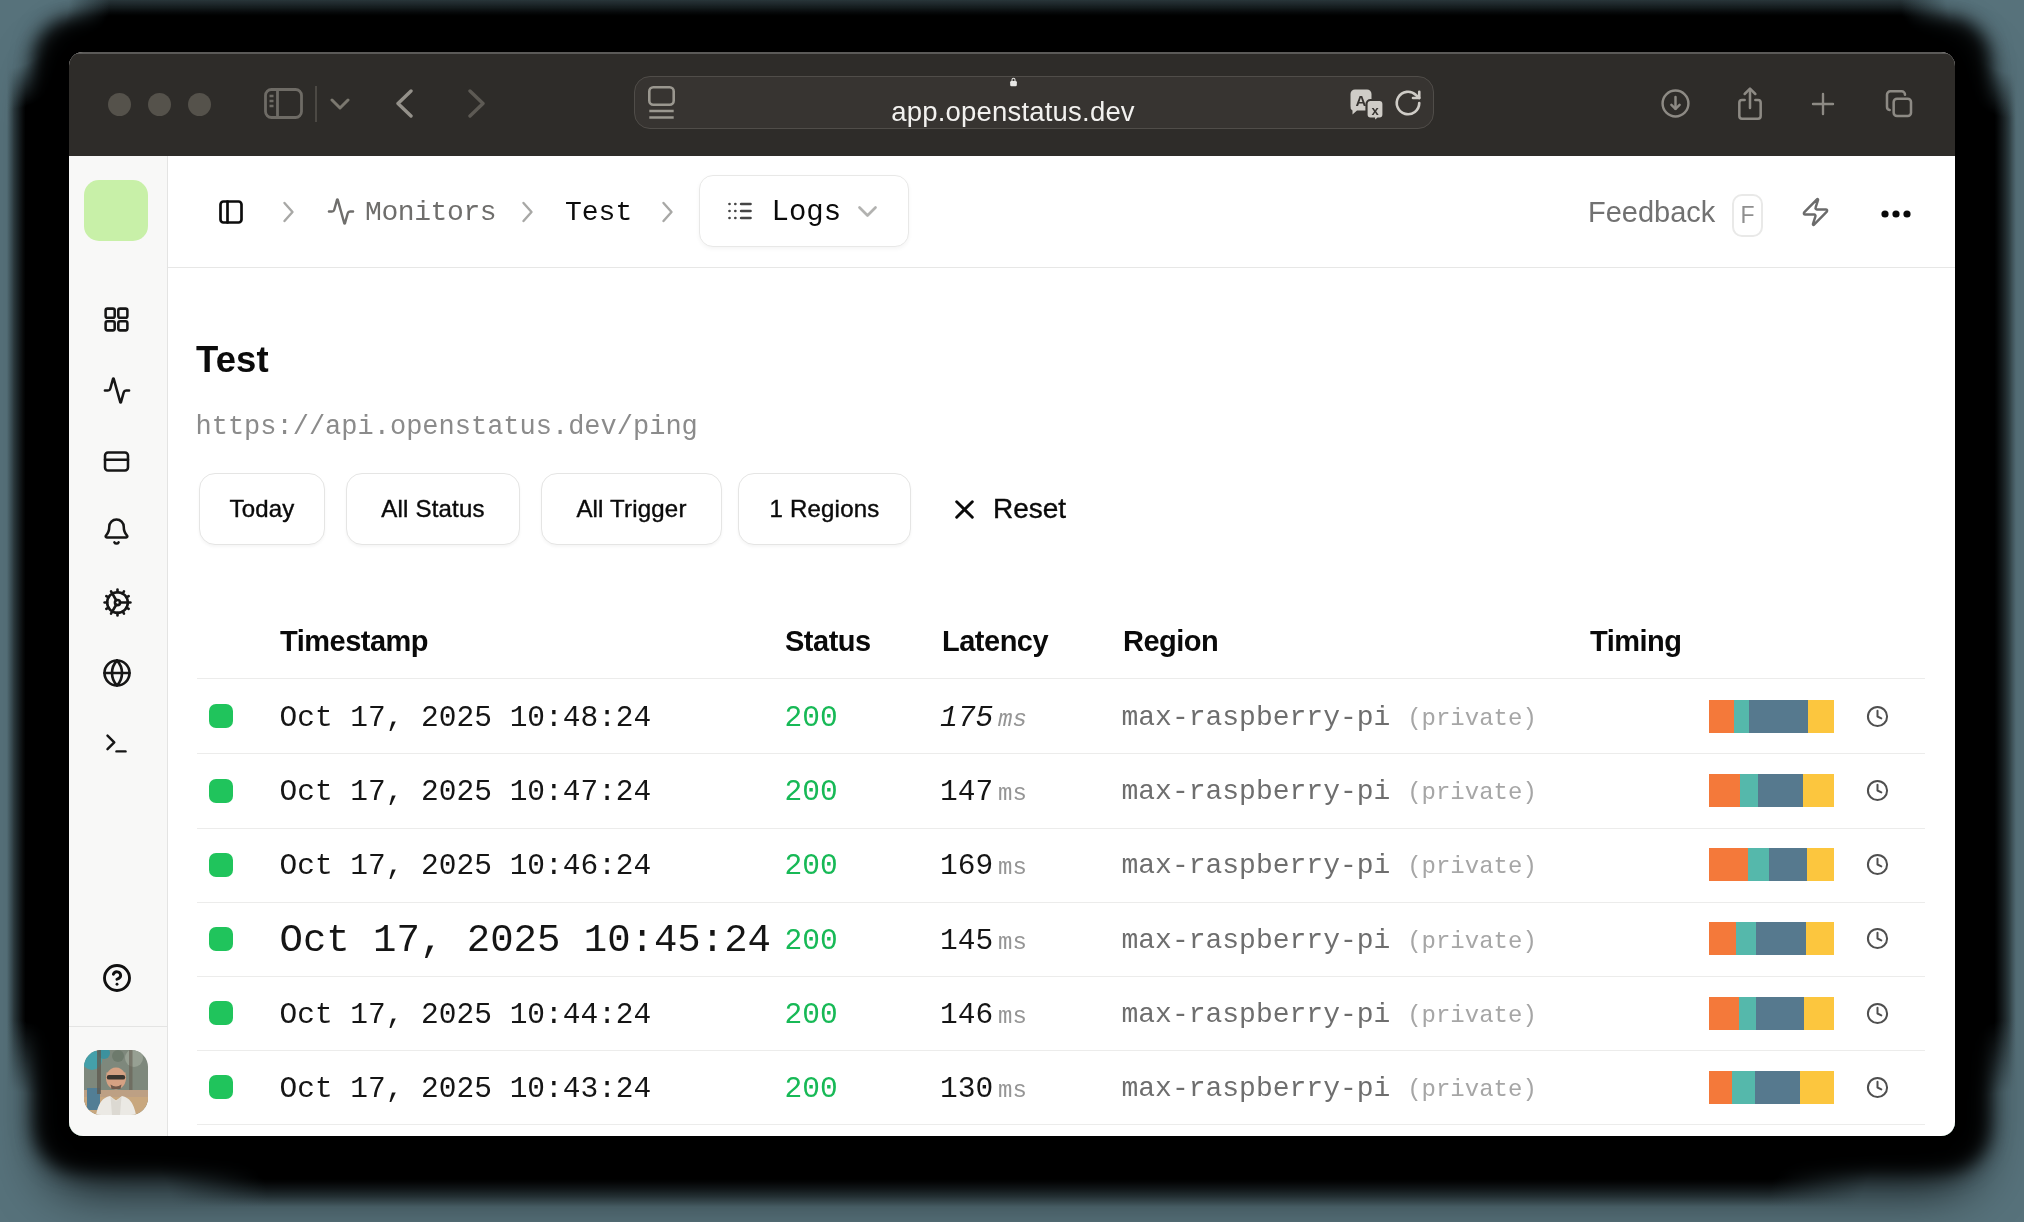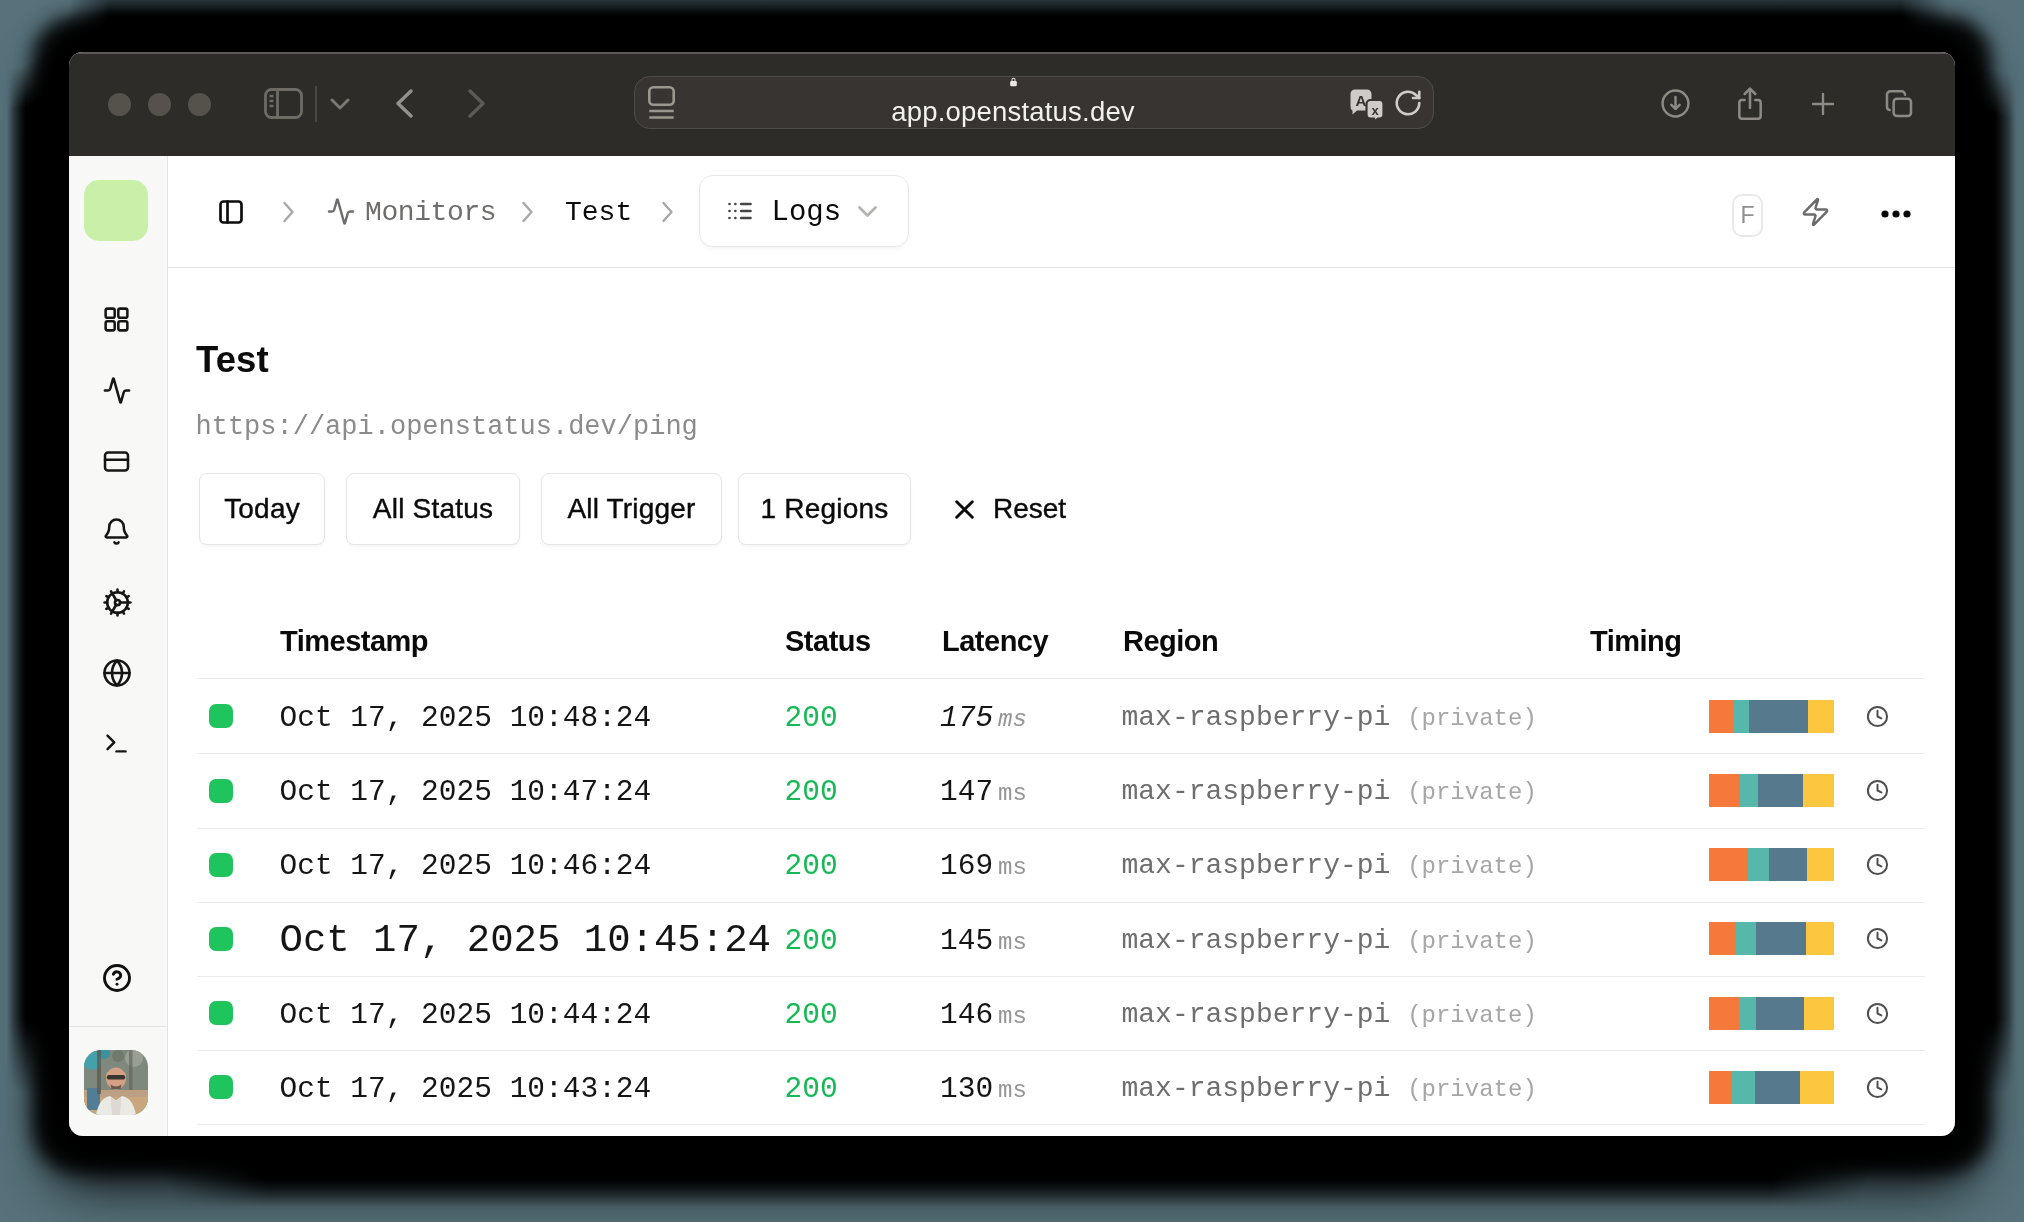--- a/index.html
+++ b/index.html
@@ -48,23 +48,23 @@
   .crumb { position:absolute; top:0; height:112px; display:flex; align-items:center; }
   .mono { font-family:"Liberation Mono", monospace; }
   #logsbtn { position:absolute; left:530.5px; top:19px; width:210px; height:72px; border-radius:14px;
     border:1.5px solid #e8e8e7; background:#fff; box-shadow:0 2px 4px rgba(0,0,0,0.045); }
   #fbadge { position:absolute; left:1564px; top:38px; width:31px; height:43px; border-radius:10px;
     border:2px solid #e9e9e8; color:#8f8f8f; font-size:23px; display:flex; align-items:center; justify-content:center; }
   
   #content { position:absolute; left:99px; top:112px; right:0; bottom:0; background:#fff; }
   h1 { position:absolute; left:28px; top:74px; font-size:36.5px; line-height:36.5px; font-weight:700; color:#0b0b0b; letter-spacing:0.1px; }
   #url { position:absolute; left:27.5px; top:145px; font-size:27px; line-height:28px; color:#8b8b8b; }
-  .fbtn { position:absolute; top:205px; height:72px; border-radius:8px; border:1.5px solid #e5e5e4;
+  .fbtn { position:absolute; top:205px; height:72px; border-radius:16px; border:1.5px solid #e5e5e4;
     background:#fff; box-shadow:0 2px 3px rgba(0,0,0,0.04); display:flex; align-items:center;
-    justify-content:center; font-size:28px; font-weight:500; color:#0a0a0a; letter-spacing:0.2px; -webkit-text-stroke:0.4px #0a0a0a; }
+    justify-content:center; font-size:24px; font-weight:500; color:#0a0a0a; letter-spacing:0.2px; -webkit-text-stroke:0.4px #0a0a0a; }
   #reset { position:absolute; left:784px; top:205px; height:72px; display:flex; align-items:center;
     gap:16px; font-size:28px; font-weight:500; color:#0a0a0a; -webkit-text-stroke:0.4px #0a0a0a; }
   
   .th { position:absolute; font-size:29px; font-weight:600; color:#0a0a0a; top:357.5px; line-height:30px; letter-spacing:-0.5px; }
   .rowline { position:absolute; left:29px; right:30px; height:1px; background:#ececeb; }
   .cell { position:absolute; font-family:"Liberation Mono", monospace; }
   .sq { position:absolute; left:41px; width:24px; height:24px; border-radius:7px; background:#20c45c; }
   .bar { position:absolute; left:1541px; width:125px; height:33px; display:flex; }
   .clock { position:absolute; left:1698px; }
 </style>
@@ -242,20 +242,21 @@
               <path d="M3 18h.01"></path>
             <path d="M8 6h.01"></path>
               <path d="M8 12h.01"></path>
               <path d="M8 18h.01"></path>
           </svg>
           <span class="mono" style="position:absolute;left:72px;top:19.5px;font-size:29px;color:#0a0a0a;">Logs</span>
           <svg style="position:absolute;left:157px;top:29px;" width="21" height="14" viewBox="0 0 21 14" fill="none" stroke="#b2b2b0" stroke-width="2.7" stroke-linecap="round" stroke-linejoin="round">
             <path d="M2.5 2.5l8 8 8-8"></path>
           </svg>
         </div>
+        <div class="crumb" style="left:1420px;font-size:29px;color:#717171;">Feedback</div>
         <div id="fbadge">F</div>
         <svg style="position:absolute;left:1632px;top:40px;" width="31" height="32" viewBox="0 0 24 24" fill="none" stroke="#6b6b6b" stroke-width="1.9" stroke-linecap="round" stroke-linejoin="round">
           <path d="M4 14a1 1 0 0 1-.78-1.63l9.9-10.2a.5.5 0 0 1 .86.46l-1.92 6.02A1 1 0 0 0 13 10h7a1 1 0 0 1 .78 1.63l-9.9 10.2a.5.5 0 0 1-.86-.46l1.92-6.02A1 1 0 0 0 11 14z"></path>
         </svg>
         <svg style="position:absolute;left:1712px;top:53px;" width="32" height="10" viewBox="0 0 32 10" fill="#0a0a0a">
           <circle cx="5" cy="5" r="3.6"></circle>
             <circle cx="16" cy="5" r="3.6"></circle>
             <circle cx="27" cy="5" r="3.6"></circle>
         </svg>
       </div>

